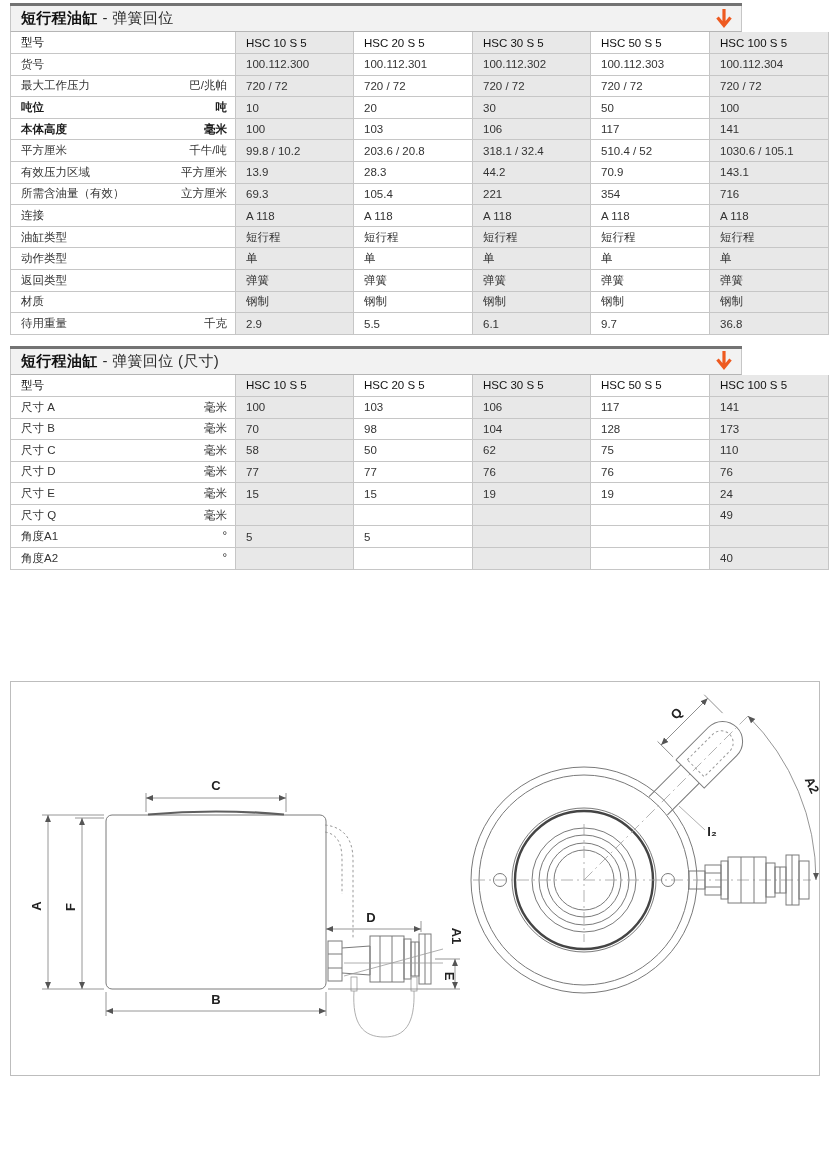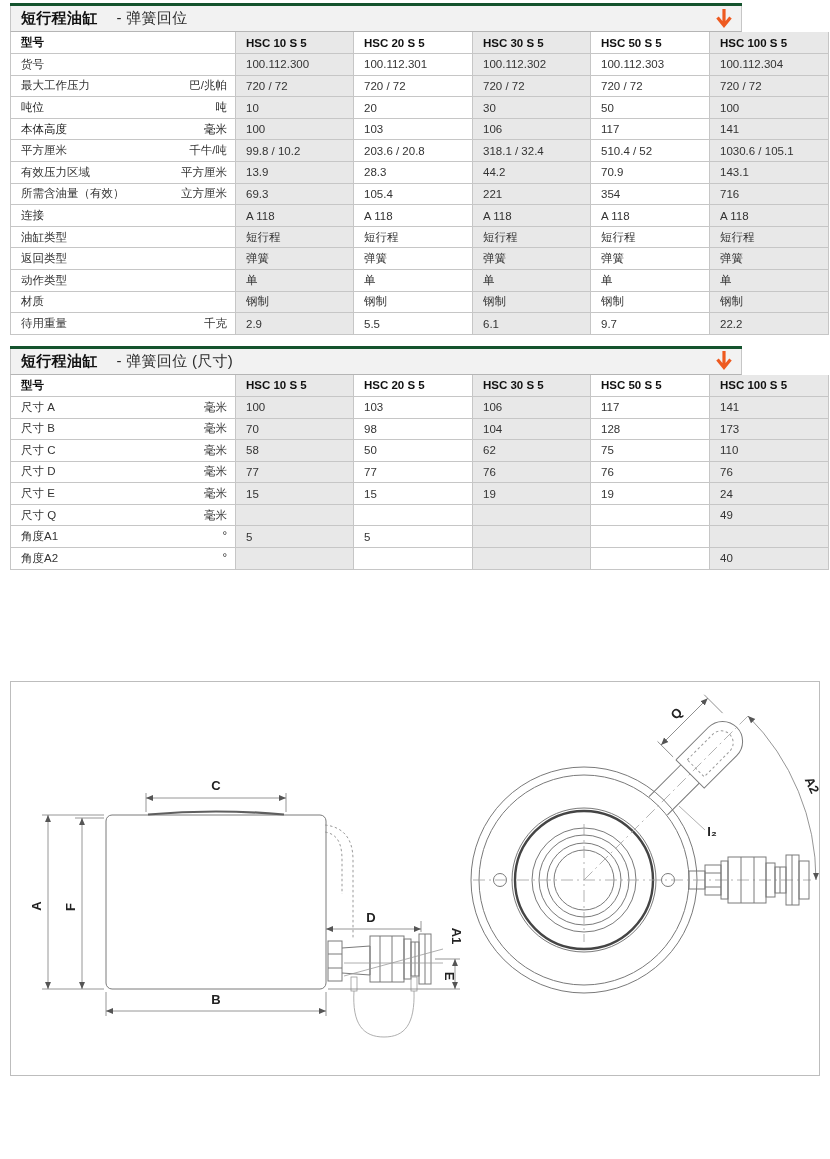--- a/index.html
+++ b/index.html
@@ -5,45 +5,45 @@
   *{box-sizing:border-box;margin:0;padding:0}
   html,body{background:#fff}
   body{
     width:830px;height:1159px;position:relative;
     font-family:"Liberation Sans","DejaVu Sans",sans-serif;
     -webkit-font-smoothing:antialiased;
   }
   .page{padding:3px 2px 0 10px}
 
   
-  .spec-table{width:732px;border-top:3px solid #14532d}
+  .spec-table{width:732px;border-top:3px solid #737373}
   .spec-table + .spec-table{margin-top:11px}
   .title-bar{
     height:26px;background:#f2f2f2;
     border-left:1px solid #c6c6c6;border-right:1px solid #c6c6c6;border-bottom:1px solid #b5b5b5;
     display:flex;align-items:center;padding:0 8px 0 10px;
   }
   .title-bold{font-size:15px;font-weight:bold;color:#111;letter-spacing:.3px}
-  .title-rest{font-size:15px;font-weight:normal;color:#2b2b2b;margin-left:19px;letter-spacing:.3px}
+  .title-rest{font-size:15px;font-weight:normal;color:#2b2b2b;margin-left:5px;letter-spacing:.3px}
   .dl-arrow{margin-left:auto;width:18px;height:22px;display:flex;align-items:center;justify-content:center;cursor:pointer}
 
   table{border-collapse:collapse;table-layout:fixed;width:818px}
   col.c0{width:225px}
   col.c1{width:118px}col.c2{width:119px}col.c3{width:118px}col.c4{width:119px}col.c5{width:119px}
   td,th{
     height:21.6px;font-size:11.5px;font-weight:normal;color:#333;
     border-right:1px solid #c6c6c6;border-bottom:1px solid #c6c6c6;
     padding:0 8px 0 10px;text-align:left;vertical-align:middle;white-space:nowrap;overflow:hidden;
   }
   td:first-child,th:first-child{border-left:1px solid #c6c6c6}
-  th{font-weight:bold;color:#111}
+  th{font-weight:normal;color:#111}
   .shade{background:#e8e8e8}
   .lab{float:left}
   .unit{float:right;color:#333}
-  .bold-row .lab,.bold-row .unit{font-weight:normal;color:#1c1c1c}
+  .bold-row .lab,.bold-row .unit{font-weight:bold;color:#1c1c1c}
 
   
   .drawing-box{
     width:810px;height:395px;border:1px solid #bdbdbd;background:#fff;
     margin-top:111px;overflow:hidden;
   }
   .dline{stroke:#7a7a7a;stroke-width:1;fill:none}
   .dthick{stroke:#444;stroke-width:2.4;fill:none}
   .dim{stroke:#8a8a8a;stroke-width:.9;fill:none}
   .thin{stroke:#9a9a9a;stroke-width:.8;fill:none}
@@ -180,61 +180,61 @@
               <span class="unit"></span>
             </td>
             <td class="shade">短行程</td>
             <td>短行程</td>
             <td class="shade">短行程</td>
             <td>短行程</td>
             <td class="shade">短行程</td>
           </tr>
           <tr>
             <td>
+              <span class="lab">动作类型</span>
+              <span class="unit"></span>
+            </td>
+            <td class="shade">单</td>
+            <td>单</td>
+            <td class="shade">单</td>
+            <td>单</td>
+            <td class="shade">单</td>
+          </tr>
+          <tr>
+            <td>
               <span class="lab">返回类型</span>
               <span class="unit"></span>
             </td>
             <td class="shade">弹簧</td>
             <td>弹簧</td>
             <td class="shade">弹簧</td>
             <td>弹簧</td>
             <td class="shade">弹簧</td>
           </tr>
           <tr>
             <td>
-              <span class="lab">动作类型</span>
-              <span class="unit"></span>
-            </td>
-            <td class="shade">单</td>
-            <td>单</td>
-            <td class="shade">单</td>
-            <td>单</td>
-            <td class="shade">单</td>
-          </tr>
-          <tr>
-            <td>
               <span class="lab">材质</span>
               <span class="unit"></span>
             </td>
             <td class="shade">钢制</td>
             <td>钢制</td>
             <td class="shade">钢制</td>
             <td>钢制</td>
             <td class="shade">钢制</td>
           </tr>
           <tr>
             <td>
               <span class="lab">待用重量</span>
               <span class="unit">千克</span>
             </td>
             <td class="shade">2.9</td>
             <td>5.5</td>
             <td class="shade">6.1</td>
             <td>9.7</td>
-            <td class="shade">22.2</td>
+            <td class="shade">36.8</td>
           </tr>
         </tbody>
     </table>
   </div>
 
   <div class="spec-table">
     <div class="title-bar">
       <span class="title-bold">短行程油缸</span>
       <span class="title-rest">- 弹簧回位 (尺寸)</span>
       <span class="dl-arrow">

